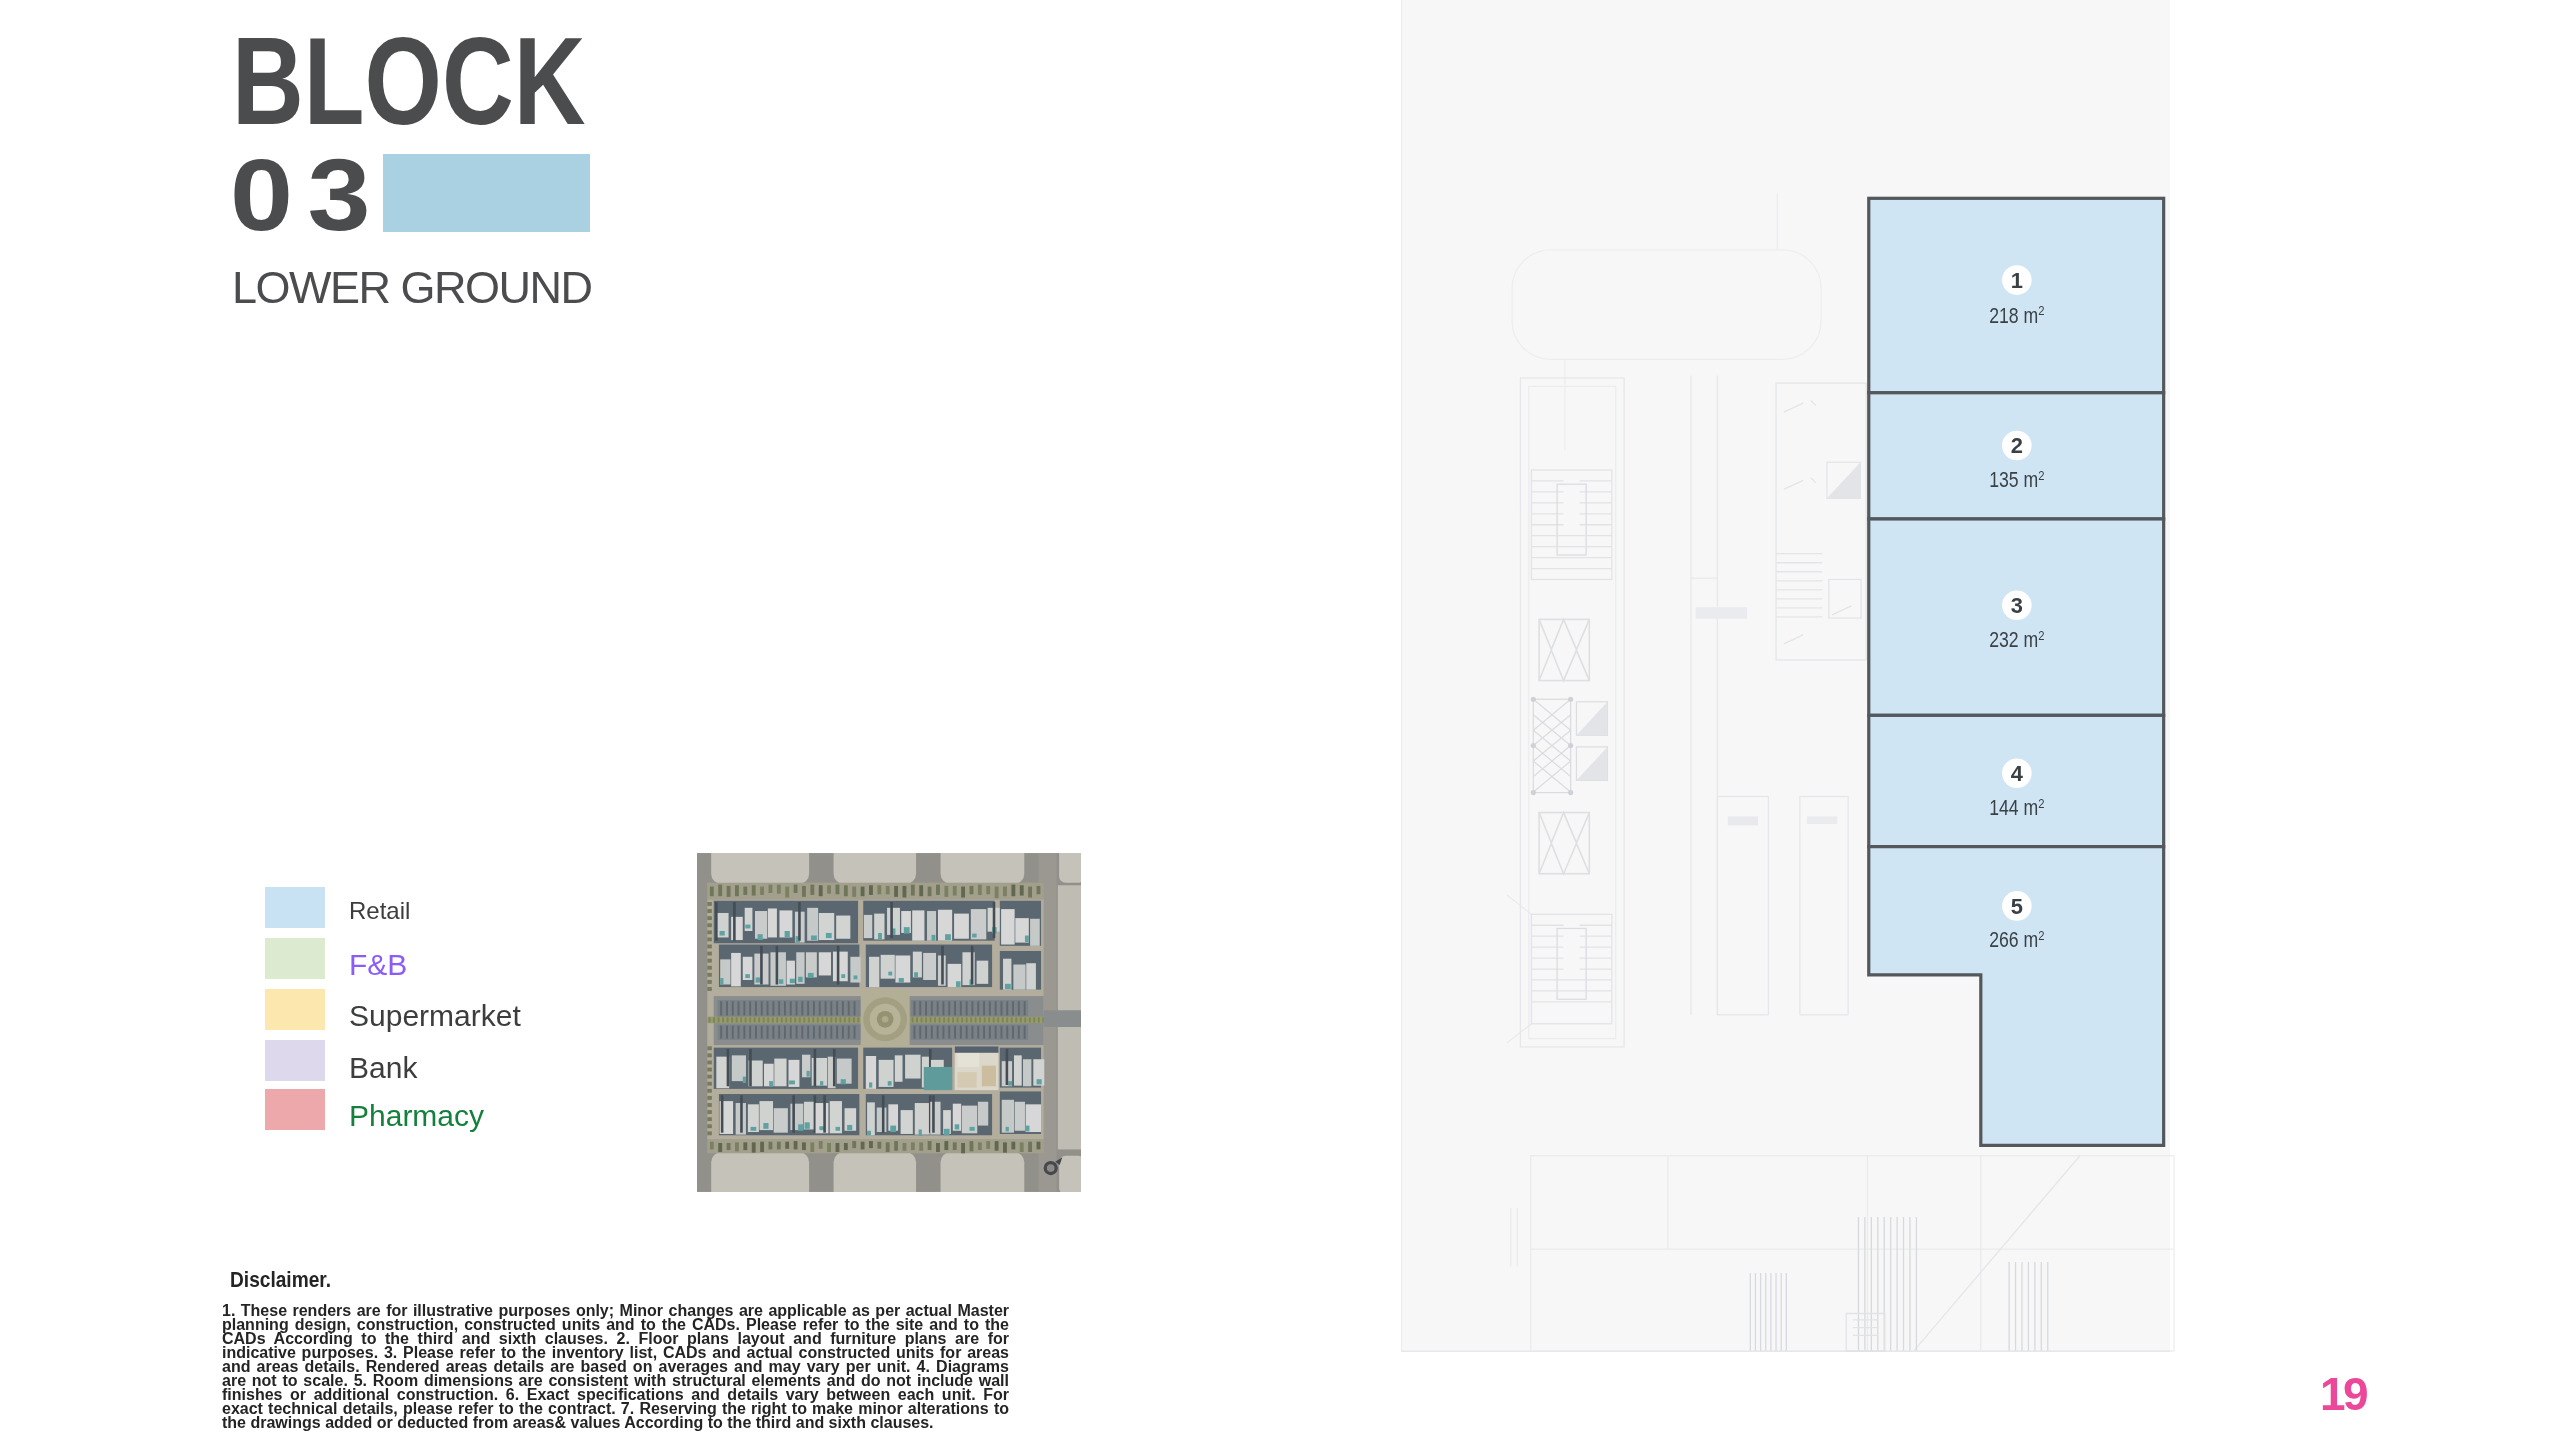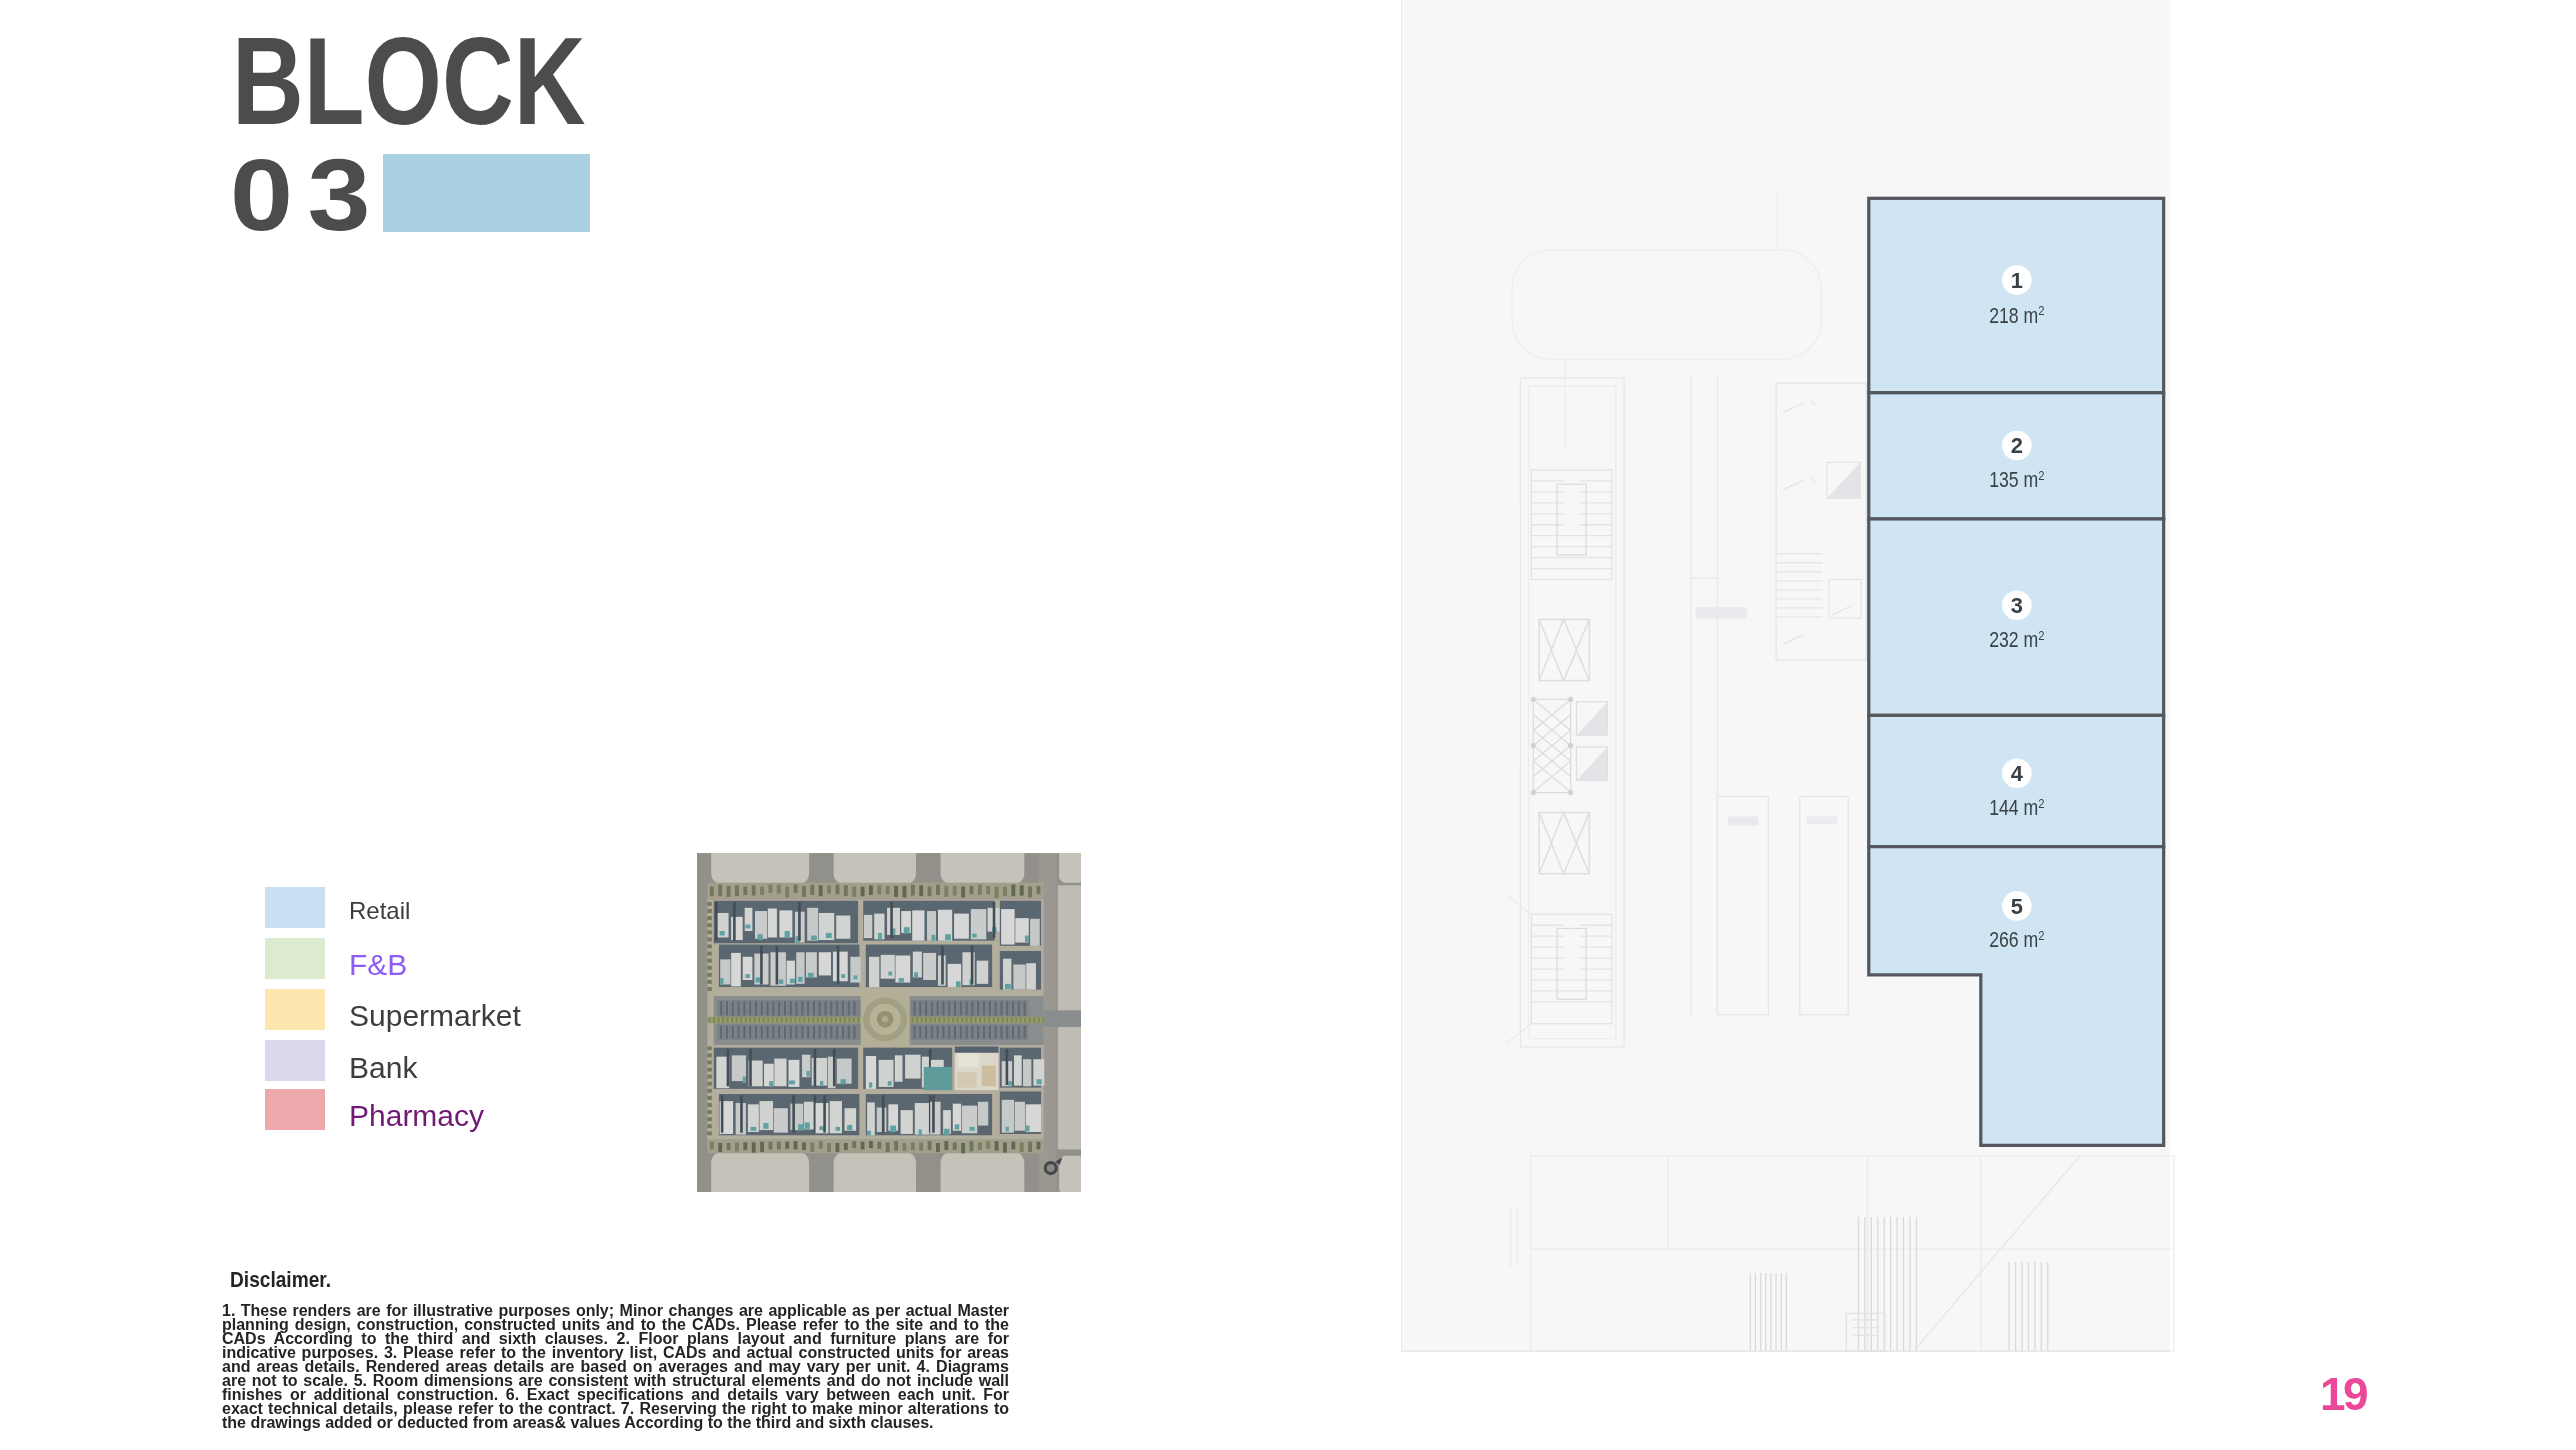--- a/index.html
+++ b/index.html
@@ -156,20 +156,21 @@
       <text x="3132" y="1471" font-size="33" fill="#3a4145" text-anchor="middle" font-family="Liberation Sans,sans-serif" textLength="86" lengthAdjust="spacingAndGlyphs">266 m<tspan font-size="21" dy="-11">2</tspan></text>
     </g>
   </svg>
 
   <div class="abs" id="titleBlock" style="left:232px;top:19.3px;font-size:124px;line-height:1;font-weight:bold;color:#4b4c4e;transform:scaleX(0.802);transform-origin:0 0;">BLOCK</div>
 
   <div class="abs" id="title03" style="left:230px;top:144px;font-size:102px;line-height:1;font-weight:bold;color:#4b4c4e;letter-spacing:13px;transform:scaleX(1.11);transform-origin:0 0;">03</div>
 
   <div class="abs" id="bluerect" style="left:383px;top:154px;width:207px;height:78px;background:#aad1e2;"></div>
 
+  <div class="abs" id="subtitle" style="left:232px;top:265px;font-size:45px;line-height:1;font-weight:400;color:#4b4c4e;letter-spacing:-1.5px;">LOWER GROUND</div>
 
   <div class="abs" id="legend" style="left:265px;top:887px;">
 
     <div style="position:absolute;left:0;top:0;width:60px;height:41px;background:#c8e2f4;"></div>
 
     <div style="position:absolute;left:84px;top:10.3px;font-size:24px;color:#3c3d3f;">Retail</div>
 
     <div style="position:absolute;left:0;top:51px;width:60px;height:41px;background:#dcebd0;"></div>
 
     <div style="position:absolute;left:84px;top:61px;font-size:30px;color:#8b5cf6;">F&amp;B</div>
@@ -177,21 +178,21 @@
     <div style="position:absolute;left:0;top:102px;width:60px;height:41px;background:#fce8ae;"></div>
 
     <div style="position:absolute;left:84px;top:112px;font-size:30px;color:#3c3d3f;">Supermarket</div>
 
     <div style="position:absolute;left:0;top:153px;width:60px;height:41px;background:#ded8ec;"></div>
 
     <div style="position:absolute;left:84px;top:164px;font-size:30px;color:#3c3d3f;">Bank</div>
 
     <div style="position:absolute;left:0;top:202px;width:60px;height:41px;background:#eda8ac;"></div>
 
-    <div style="position:absolute;left:84px;top:212px;font-size:30px;color:#701a75;">Pharmacy</div>
+    <div style="position:absolute;left:84px;top:212px;font-size:30px;color:#15803d;">Pharmacy</div>
   </div>
 
   <svg class="abs" style="left:697px;top:853px;" width="384" height="339" viewBox="0 0 596 526" id="aerialsvg">
 
     <rect x="0" y="0" width="596" height="526" fill="#96938d"></rect>
 
     <g fill="#d2cec6">
     <rect x="22" y="-20" width="152" height="68" rx="16"></rect>
     <rect x="212" y="-20" width="128" height="68" rx="16"></rect>
     <rect x="378" y="-20" width="130" height="68" rx="16"></rect>

